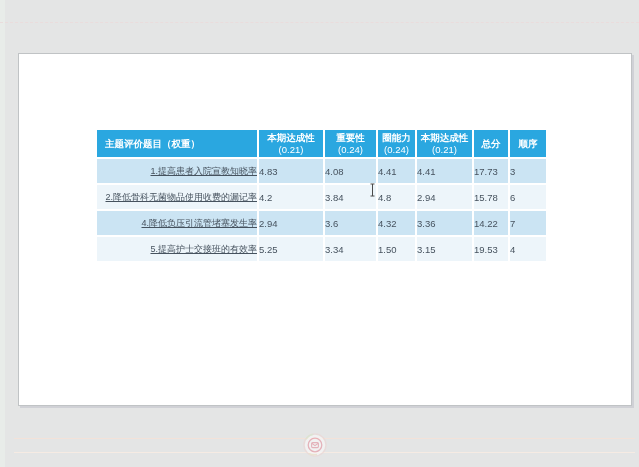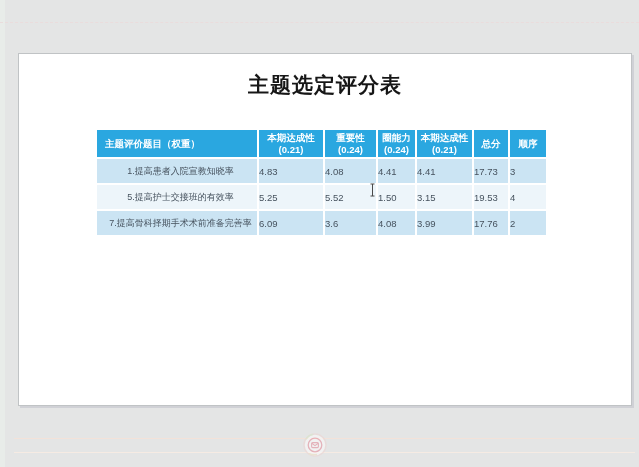--- a/index.html
+++ b/index.html
@@ -28,41 +28,40 @@
     position:absolute;left:76px;top:74px;width:451px;
     border-collapse:collapse;table-layout:fixed;
   }
   .score-table th{
     background:#2aa7e0;color:#ffffff;
     font-size:9.5px;font-weight:bold;line-height:1.2;
     height:27px;padding:0;border:2px solid #ffffff;
     text-align:center;vertical-align:middle;
   }
   .score-table th.topic-head{text-align:left;padding-left:8px;}
-  .score-table th .hw{display:block;font-weight:bold;}
+  .score-table th .hw{display:block;font-weight:normal;}
   .score-table td{
     font-size:9.5px;color:#46525e;vertical-align:middle;
     height:24px;padding:0;border:2px solid #ffffff;
   }
-  .score-table td.topic-cell{text-align:center;padding-left:7px;font-size:9px;}
+  .score-table td.topic-cell{text-align:right;padding-left:7px;font-size:9px;text-decoration:underline;}
   .score-table tbody tr:nth-child(odd) td{background:#cbe4f3;}
   .score-table tbody tr:nth-child(even) td{background:#edf5fa;}
 
   .ibeam{position:absolute;left:369px;top:183px;width:7px;height:14px;}
 
   .badge{position:absolute;left:303px;top:433px;width:24px;height:24px;opacity:.55;}
 </style>
 </head>
 <body>
 
 <div class="left-tint"></div>
 <div class="top-dashed"></div>
 
 <div class="slide">
-  <h1 class="slide-title">主题选定评分表</h1>
 
   <table class="score-table">
     <colgroup>
       <col style="width:162px">
         <col style="width:66px">
         <col style="width:53px">
       <col style="width:39px">
         <col style="width:57px">
         <col style="width:36px">
         <col style="width:38px">
@@ -82,36 +81,45 @@
       <tr>
         <td class="topic-cell">1.提高患者入院宣教知晓率</td>
         <td>4.83</td>
         <td>4.08</td>
         <td>4.41</td>
         <td>4.41</td>
         <td>17.73</td>
         <td>3</td>
       </tr>
       <tr>
+        <td class="topic-cell">2.降低骨科无菌物品使用收费的漏记率</td>
+        <td>4.2</td>
+        <td>3.84</td>
+        <td>4.8</td>
+        <td>2.94</td>
+        <td>15.78</td>
+        <td>6</td>
+      </tr>
+      <tr>
+        <td class="topic-cell">4.降低负压引流管堵塞发生率</td>
+        <td>2.94</td>
+        <td>3.6</td>
+        <td>4.32</td>
+        <td>3.36</td>
+        <td>14.22</td>
+        <td>7</td>
+      </tr>
+      <tr>
         <td class="topic-cell">5.提高护士交接班的有效率</td>
         <td>5.25</td>
-        <td>5.52</td>
+        <td>3.34</td>
         <td>1.50</td>
         <td>3.15</td>
         <td>19.53</td>
         <td>4</td>
-      </tr>
-      <tr>
-        <td class="topic-cell">7.提高骨科择期手术术前准备完善率</td>
-        <td>6.09</td>
-        <td>3.6</td>
-        <td>4.08</td>
-        <td>3.99</td>
-        <td>17.76</td>
-        <td>2</td>
       </tr>
     </tbody>
   </table>
 </div>
 
 <div class="ibeam">
   <svg width="7" height="14" viewBox="0 0 7 14">
     <path d="M1.5 1 H5.5 M3.5 1 V13 M1.5 13 H5.5" stroke="#4a4a4a" stroke-width="1" fill="none"></path>
   </svg>
 </div>

